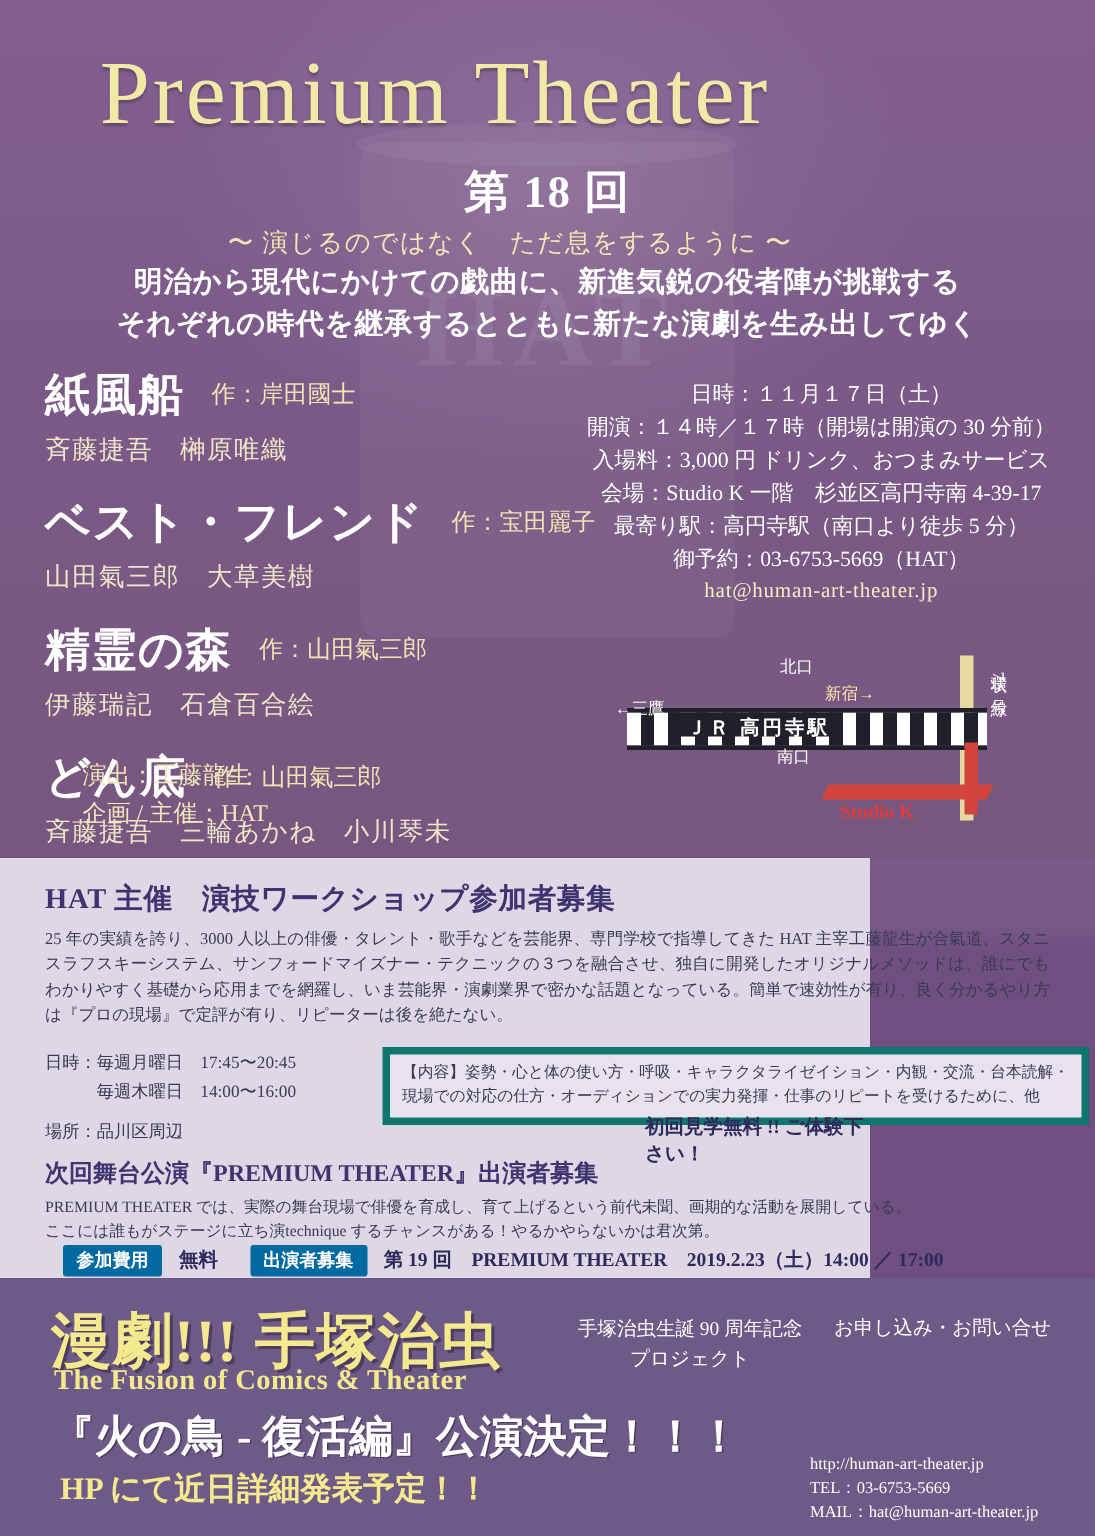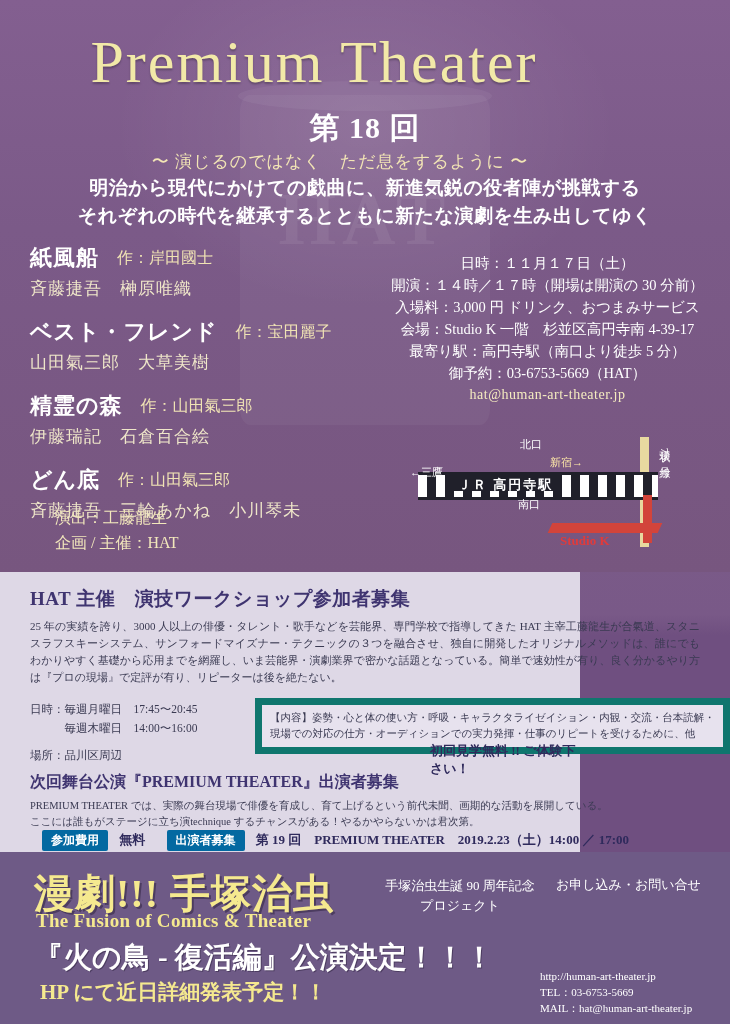--- a/index.html
+++ b/index.html
@@ -45,21 +45,20 @@
     color:rgba(255,255,255,0.07);letter-spacing:6px;font-weight:bold;
   }
 
   .title{
     position:absolute;left:0;top:28px;width:580px;text-align:center;
     font-family:"Liberation Serif", serif;
     font-size:60px;letter-spacing:2px;
     color:#f2e9a8;
     text-shadow:0 2px 2px rgba(0,0,0,0.25);
     white-space:nowrap;
-    margin-left:24px;
   }
   .issue{
     position:absolute;left:0;top:108px;width:730px;text-align:center;
     font-size:30px;font-weight:bold;color:#ffffff;
     letter-spacing:1px;
   }
   .tagline{
     position:absolute;left:0;top:150px;width:680px;text-align:center;
     font-size:17px;color:#f3e6b5;letter-spacing:1px;
   }
@@ -70,21 +69,21 @@
   .lead2{
     position:absolute;left:0;top:203px;width:730px;text-align:center;
     font-size:19px;color:#ffffff;font-weight:bold;letter-spacing:0.5px;
   }
 
   
   .programs{position:absolute;left:30px;top:243px;width:330px;color:#fff;}
   .prog{margin-bottom:17px;}
   .prog .row1{white-space:nowrap;}
   .prog .pname{
-    font-size:22px;font-weight:bold;color:#ffffff;letter-spacing:1px;
+    font-size:30px;font-weight:bold;color:#ffffff;letter-spacing:1px;
     display:inline-block;vertical-align:middle;
   }
   .prog .pauthor{
     font-size:16px;color:#f0e3b4;display:inline-block;vertical-align:middle;
     margin-left:14px;
   }
   .prog .pcast{
     font-size:17px;color:#efe6c9;margin-top:4px;letter-spacing:1px;
   }
   .credits{position:absolute;left:55px;top:505px;color:#f2e7bb;font-size:16px;line-height:25px;}
@@ -136,21 +135,21 @@
   }
   .mid-p{
     position:absolute;left:30px;top:46px;width:670px;font-size:11px;line-height:17px;color:#3a3a52;
     text-align:justify;
   }
   .mid-dates{
     position:absolute;left:30px;top:128px;font-size:11.5px;line-height:19px;color:#3a3a52;
   }
   .mid-box{
     position:absolute;left:255px;top:126px;width:445px;font-size:10.5px;line-height:16px;color:#3a3a52;
-    border:7px solid #0f766e;padding:5px 8px;background:#e7e2ee;
+    border:5px solid #0f766e;padding:5px 8px;background:#e7e2ee;
   }
   .mid-free{
     position:absolute;left:430px;top:170px;font-size:13px;font-weight:bold;color:#2f2a5c;
   }
   .mid-h2{
     position:absolute;left:30px;top:200px;font-size:16px;font-weight:bold;color:#3f3470;
   }
   .mid-p2{
     position:absolute;left:30px;top:226px;width:600px;font-size:10.5px;line-height:16px;color:#3a3a52;
   }

